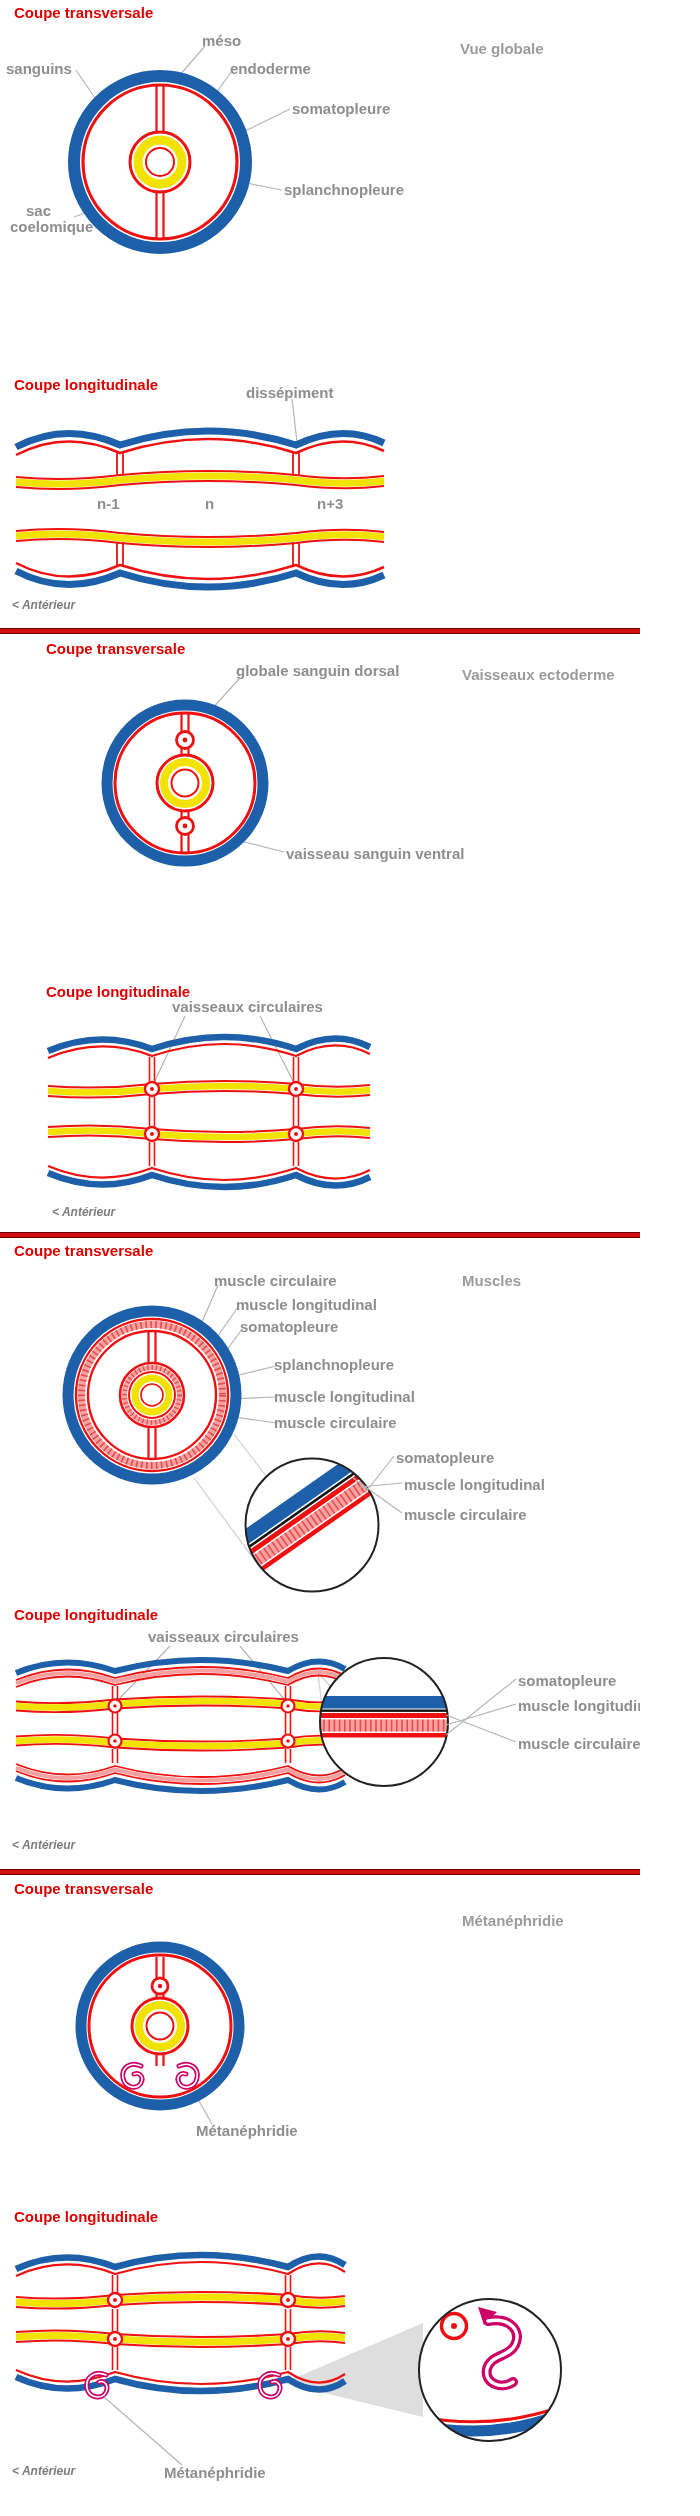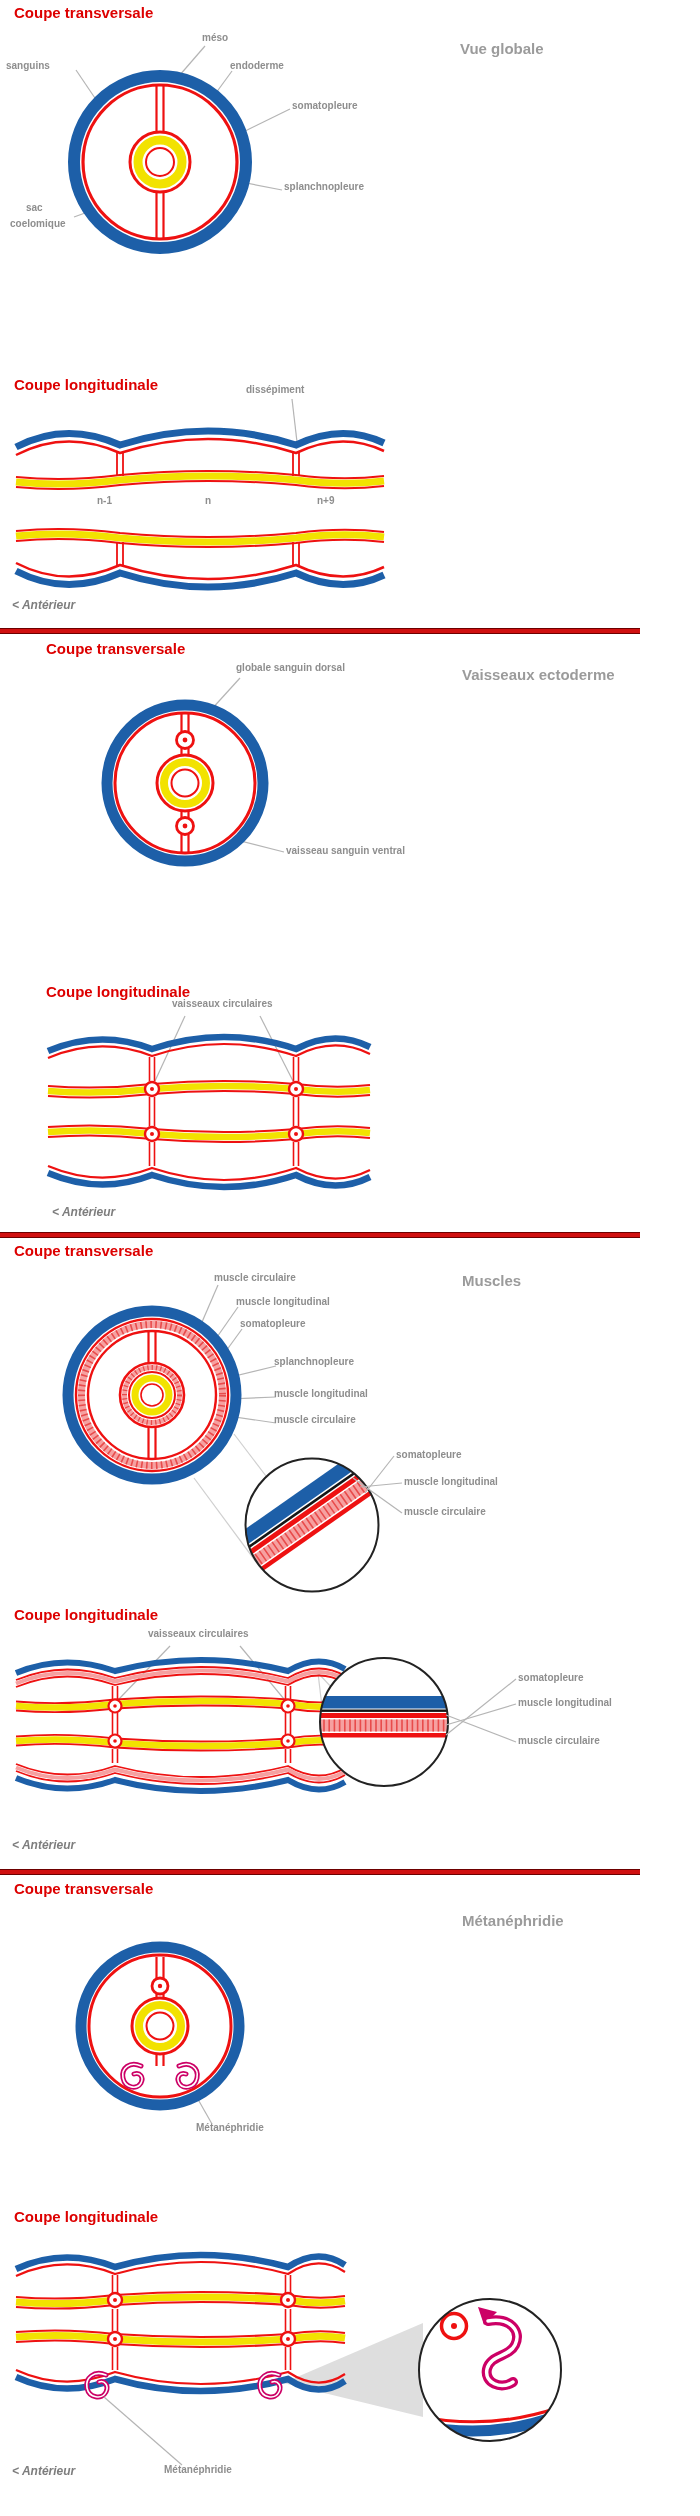--- a/index.html
+++ b/index.html
@@ -1,21 +1,21 @@
 <!DOCTYPE html>
 <html><head>
 <meta charset="utf-8">
 <style>
   * { margin:0; padding:0; box-sizing:border-box; }
   body { background:#ffffff; }
   .page { position:relative; width:640px; height:2516px; background:#ffffff;
           font-family:"Liberation Sans","DejaVu Sans",sans-serif; overflow:hidden; }
   .ct-title { position:absolute; font-size:15px; font-weight:bold; color:#dd0000; white-space:nowrap; }
   .heading  { position:absolute; font-size:15px; font-weight:bold; color:#9b9b9b; white-space:nowrap; }
-  .lbl      { position:absolute; font-size:10px; font-weight:bold; color:#8e8e8e; white-space:nowrap; }
+  .lbl      { position:absolute; font-size:15px; font-weight:bold; color:#8e8e8e; white-space:nowrap; }
   .anterieur{ position:absolute; font-size:12px; font-weight:bold; font-style:italic; color:#7d7d7d; white-space:nowrap; }
   .sep { position:absolute; left:0; width:700px; height:6px; background:#d01010;
          border-top:1px solid #6d0000; border-bottom:1px solid #6d0000; }
   svg { position:absolute; }
 </style>
 </head>
 <body>
 
 <div class="page">
 
@@ -82,21 +82,21 @@
       <path d="M16,156 Q66,151 120,158 Q208,166 296,158 Q342,152 384,157" stroke="#ee1111" stroke-width="2"></path>
     </g>
     <g fill="none">
       <path d="M16,178 Q66,204 120,180 Q208,208 296,180 Q342,202 384,182" stroke="#ee1111" stroke-width="2.5"></path>
       <path d="M16,186 Q66,212 120,188 Q208,216 296,188 Q342,210 384,190" stroke="#1d5fa8" stroke-width="7"></path>
     </g>
   </svg>
 
   <div class="lbl" style="left:97px;top:495px">n-1</div>
   <div class="lbl" style="left:205px;top:495px">n</div>
-  <div class="lbl" style="left:317px;top:495px">n+9</div>
+  <div class="lbl" style="left:317px;top:495px">n+3</div>
   <div class="anterieur" style="left:12px;top:598px">&lt; Antérieur</div>
 
   <div class="sep" style="top:628px"></div>
 
   <div class="ct-title" style="left:46px;top:640px">Coupe transversale</div>
   <div class="heading" style="left:462px;top:666px">Vaisseaux ectoderme</div>
   <div class="lbl" style="left:236px;top:662px">globale sanguin dorsal</div>
 
   <svg style="left:20px;top:660px" width="380" height="230" viewBox="0 0 380 230">
     <g stroke="#b5b5b5" stroke-width="1.2">

